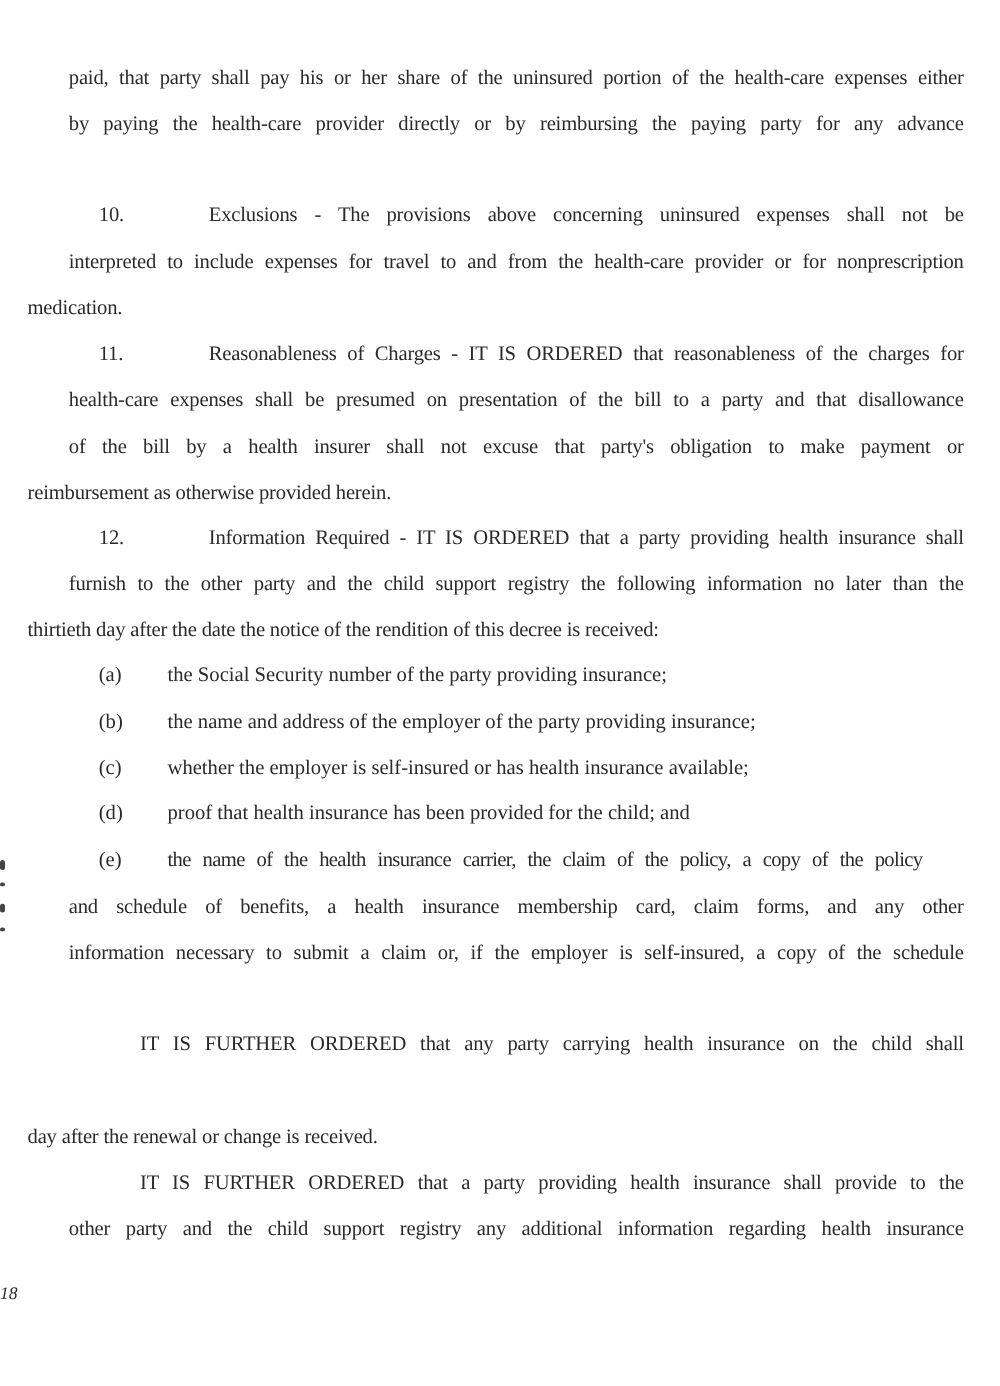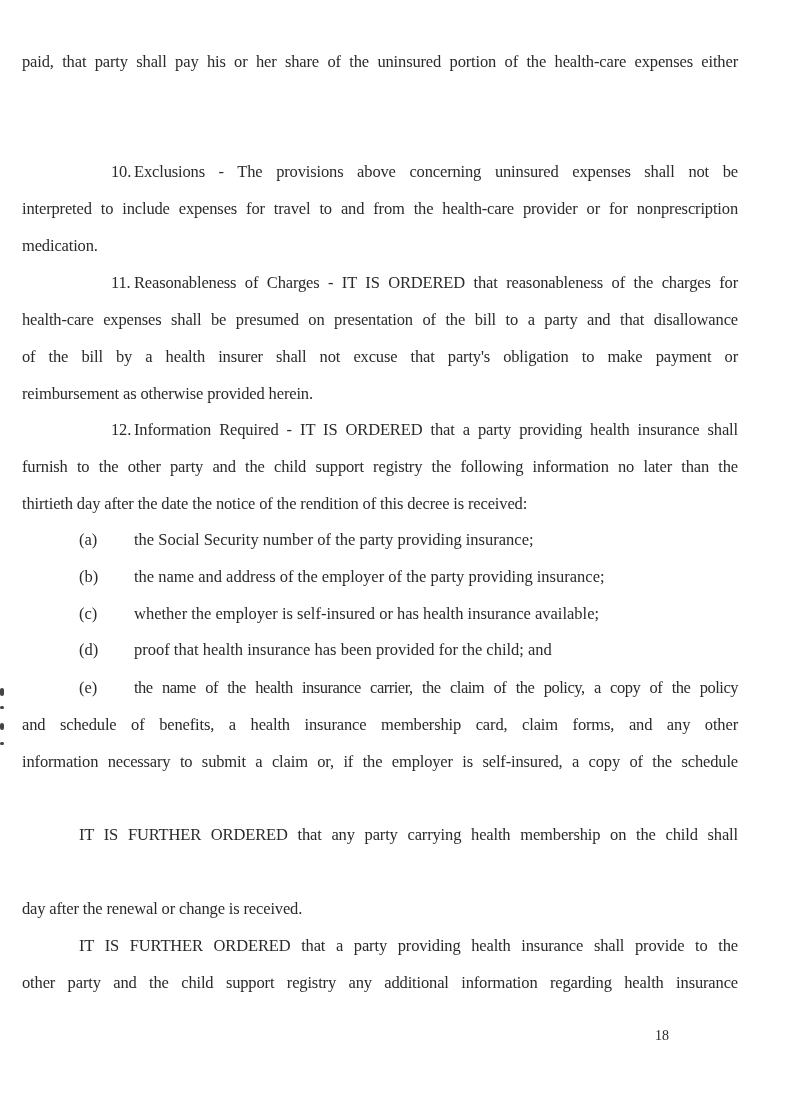--- a/index.html
+++ b/index.html
@@ -5,35 +5,36 @@
   html, body { margin: 0; padding: 0; }
   body {
     width: 800px; height: 1109px; background: #ffffff; position: relative; overflow: hidden;
     font-family: "Liberation Serif", serif; color: #2a2a2a;
   }
   .page { position: absolute; left: 0; top: 0; width: 800px; height: 1109px; }
   .line {
     position: absolute; left: 22px; width: 716px; font-size: 16.5px; line-height: 20px;
     white-space: nowrap; letter-spacing: -0.15px;
   }
-  .just { text-align: justify; text-align-last: justify; }
-  .num { position: absolute; left: 79px; margin-left: 32px; }
+  .just { text-align: justify; text-align-last: justify; margin-left: 33px; }
+  .num { position: absolute; left: 79px; }
   .num-text { position: absolute; left: 134px; right: 0; font-family: Liberation Serif, serif; }
   .indent { left: 79px; width: 659px; }
   .item-label { position: absolute; left: 79px; font-size: 16.5px; line-height: 20px; }
   .item-text { position: absolute; left: 134px; font-size: 16.5px; line-height: 20px; white-space: nowrap; text-align: center; }
-  .page-number { position: absolute; left: 0; width: 669px; top: 1028px; text-align: right; font-size: 14px; }
+  .page-number { position: absolute; left: 0; width: 669px; top: 1028px; text-align: left; font-size: 14px; font-style: italic; }
   .margin-mark { position: absolute; left: 0; width: 4px; background: #444; border-radius: 2px; }
 </style>
 </head>
 <body>
 
 <div class="page">
 
   <div class="line just" style="top:52px">paid, that party shall pay his or her share of the uninsured portion of the health-care expenses either</div>
+  <div class="line just" style="top:89px">by paying the health-care provider directly or by reimbursing the paying party for any advance</div>
 
   <div class="line" style="top:162px">
     <span class="num" style="left:57px">10.</span>
     <span class="num-text just" style="left:112px; width:604px; display:block">Exclusions - The provisions above concerning uninsured expenses shall not be</span>
   </div>
   <div class="line just" style="top:199px">interpreted to include expenses for travel to and from the health-care provider or for nonprescription</div>
   <div class="line" style="top:236px">medication.</div>
 
   <div class="line" style="top:273px">
     <span class="num" style="left:57px">11.</span>
@@ -66,21 +67,21 @@
     <span class="item-label" style="top:640px">(d)</span>
     <span class="item-text" style="top:640px">proof that health insurance has been provided for the child; and</span>
   </div>
   <div>
     <span class="item-label" style="top:678px">(e)</span>
     <span class="item-text" style="top:678px; width:604px; text-align:justify; text-align-last:justify; letter-spacing:-0.5px">the name of the health insurance carrier, the claim of the policy, a copy of the policy</span>
   </div>
   <div class="line just" style="top:715px">and schedule of benefits, a health insurance membership card, claim forms, and any other</div>
   <div class="line just" style="top:752px">information necessary to submit a claim or, if the employer is self-insured, a copy of the schedule</div>
 
-  <div class="line just indent" style="top:825px">IT IS FURTHER ORDERED that any party carrying health membership on the child shall</div>
+  <div class="line just indent" style="top:825px">IT IS FURTHER ORDERED that any party carrying health insurance on the child shall</div>
   <div class="line" style="top:899px">day after the renewal or change is received.</div>
 
   <div class="line just indent" style="top:936px">IT IS FURTHER ORDERED that a party providing health insurance shall provide to the</div>
   <div class="line just" style="top:973px">other party and the child support registry any additional information regarding health insurance</div>
 
   <div class="page-number">18</div>
 
   <div class="margin-mark" style="top:688px; height:8px"></div>
   <div class="margin-mark" style="top:706px; height:3px"></div>
   <div class="margin-mark" style="top:723px; height:7px"></div>

